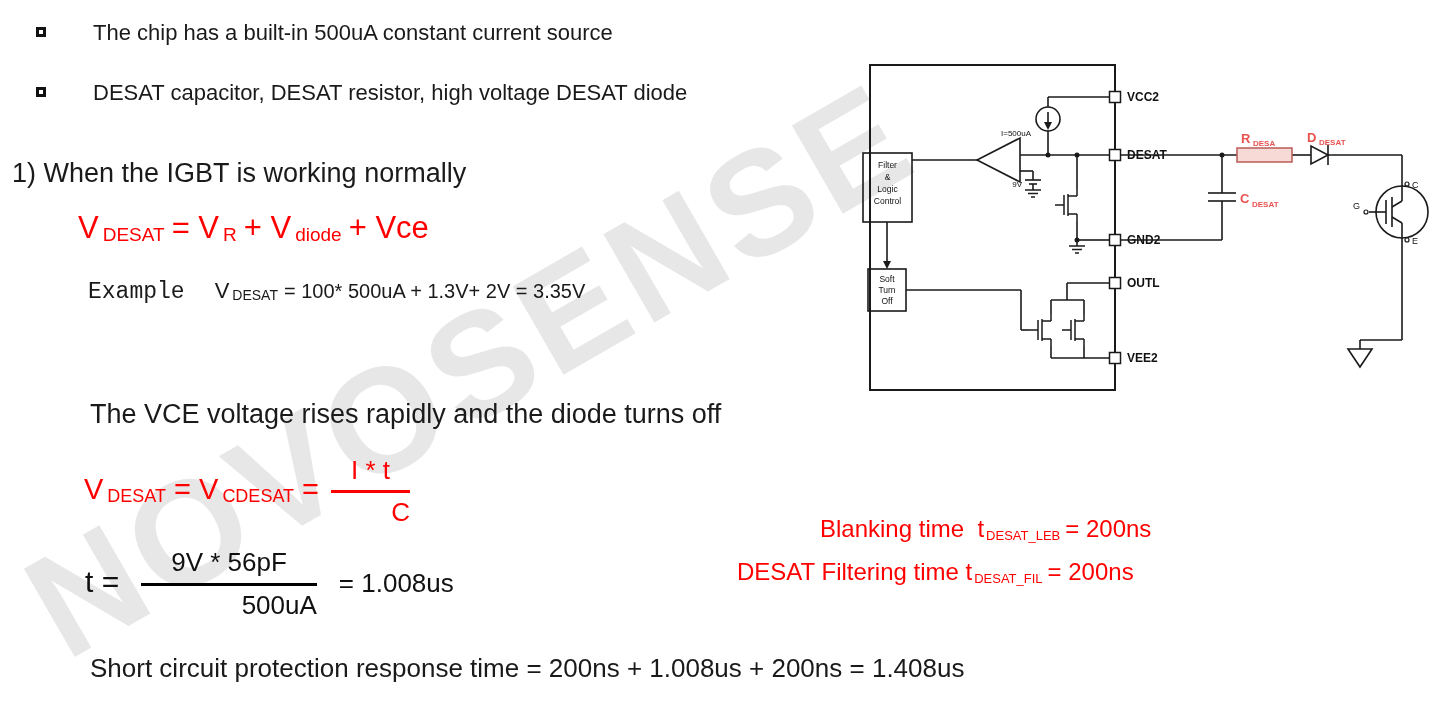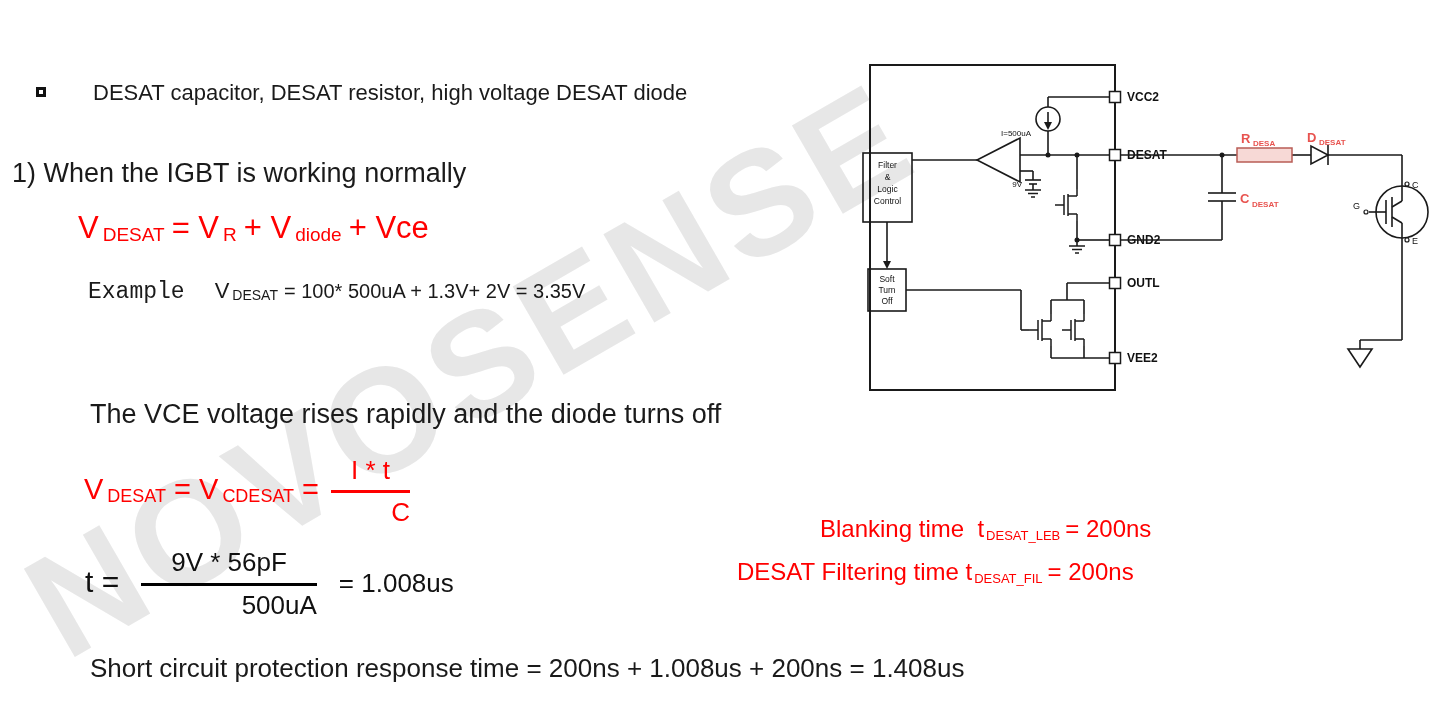--- a/index.html
+++ b/index.html
@@ -76,20 +76,24 @@
 </style>
 </head>
 <body>
 
 <div class="slide">
 
   <div class="watermark">NOVOSENSE</div>
 
   <div class="content">
 
+    <div class="bullet-row" style="top:20px;">
+      <span class="bullet-sq"></span>
+        <span class="bullet-text t">The chip has a built-in 500uA constant current source</span>
+    </div>
     <div class="bullet-row" style="top:80px;text-align:right;">
       <span class="bullet-sq"></span>
         <span class="bullet-text t">DESAT capacitor, DESAT resistor, high voltage DESAT diode</span>
     </div>
 
     <div class="heading" style="top:158px; left:12px;">1) When the IGBT is working normally</div>
 
     <div class="formula1" style="top:210px; left:78px;"><span class="t">V</span><span class="sub t">DESAT</span><span class="t">= V</span><span class="sub t">R</span><span class="t">+ V</span><span class="sub t">diode</span><span class="t">+ Vce</span></div>
 
     <div class="example" style="top:277px; left:88px;"><span class="ex-label t">Example</span><span class="ex-v t">V</span><span class="ex-sub t">DESAT</span><span class="ex-val t">= 100* 500uA + 1.3V+ 2V = 3.35V</span></div>

